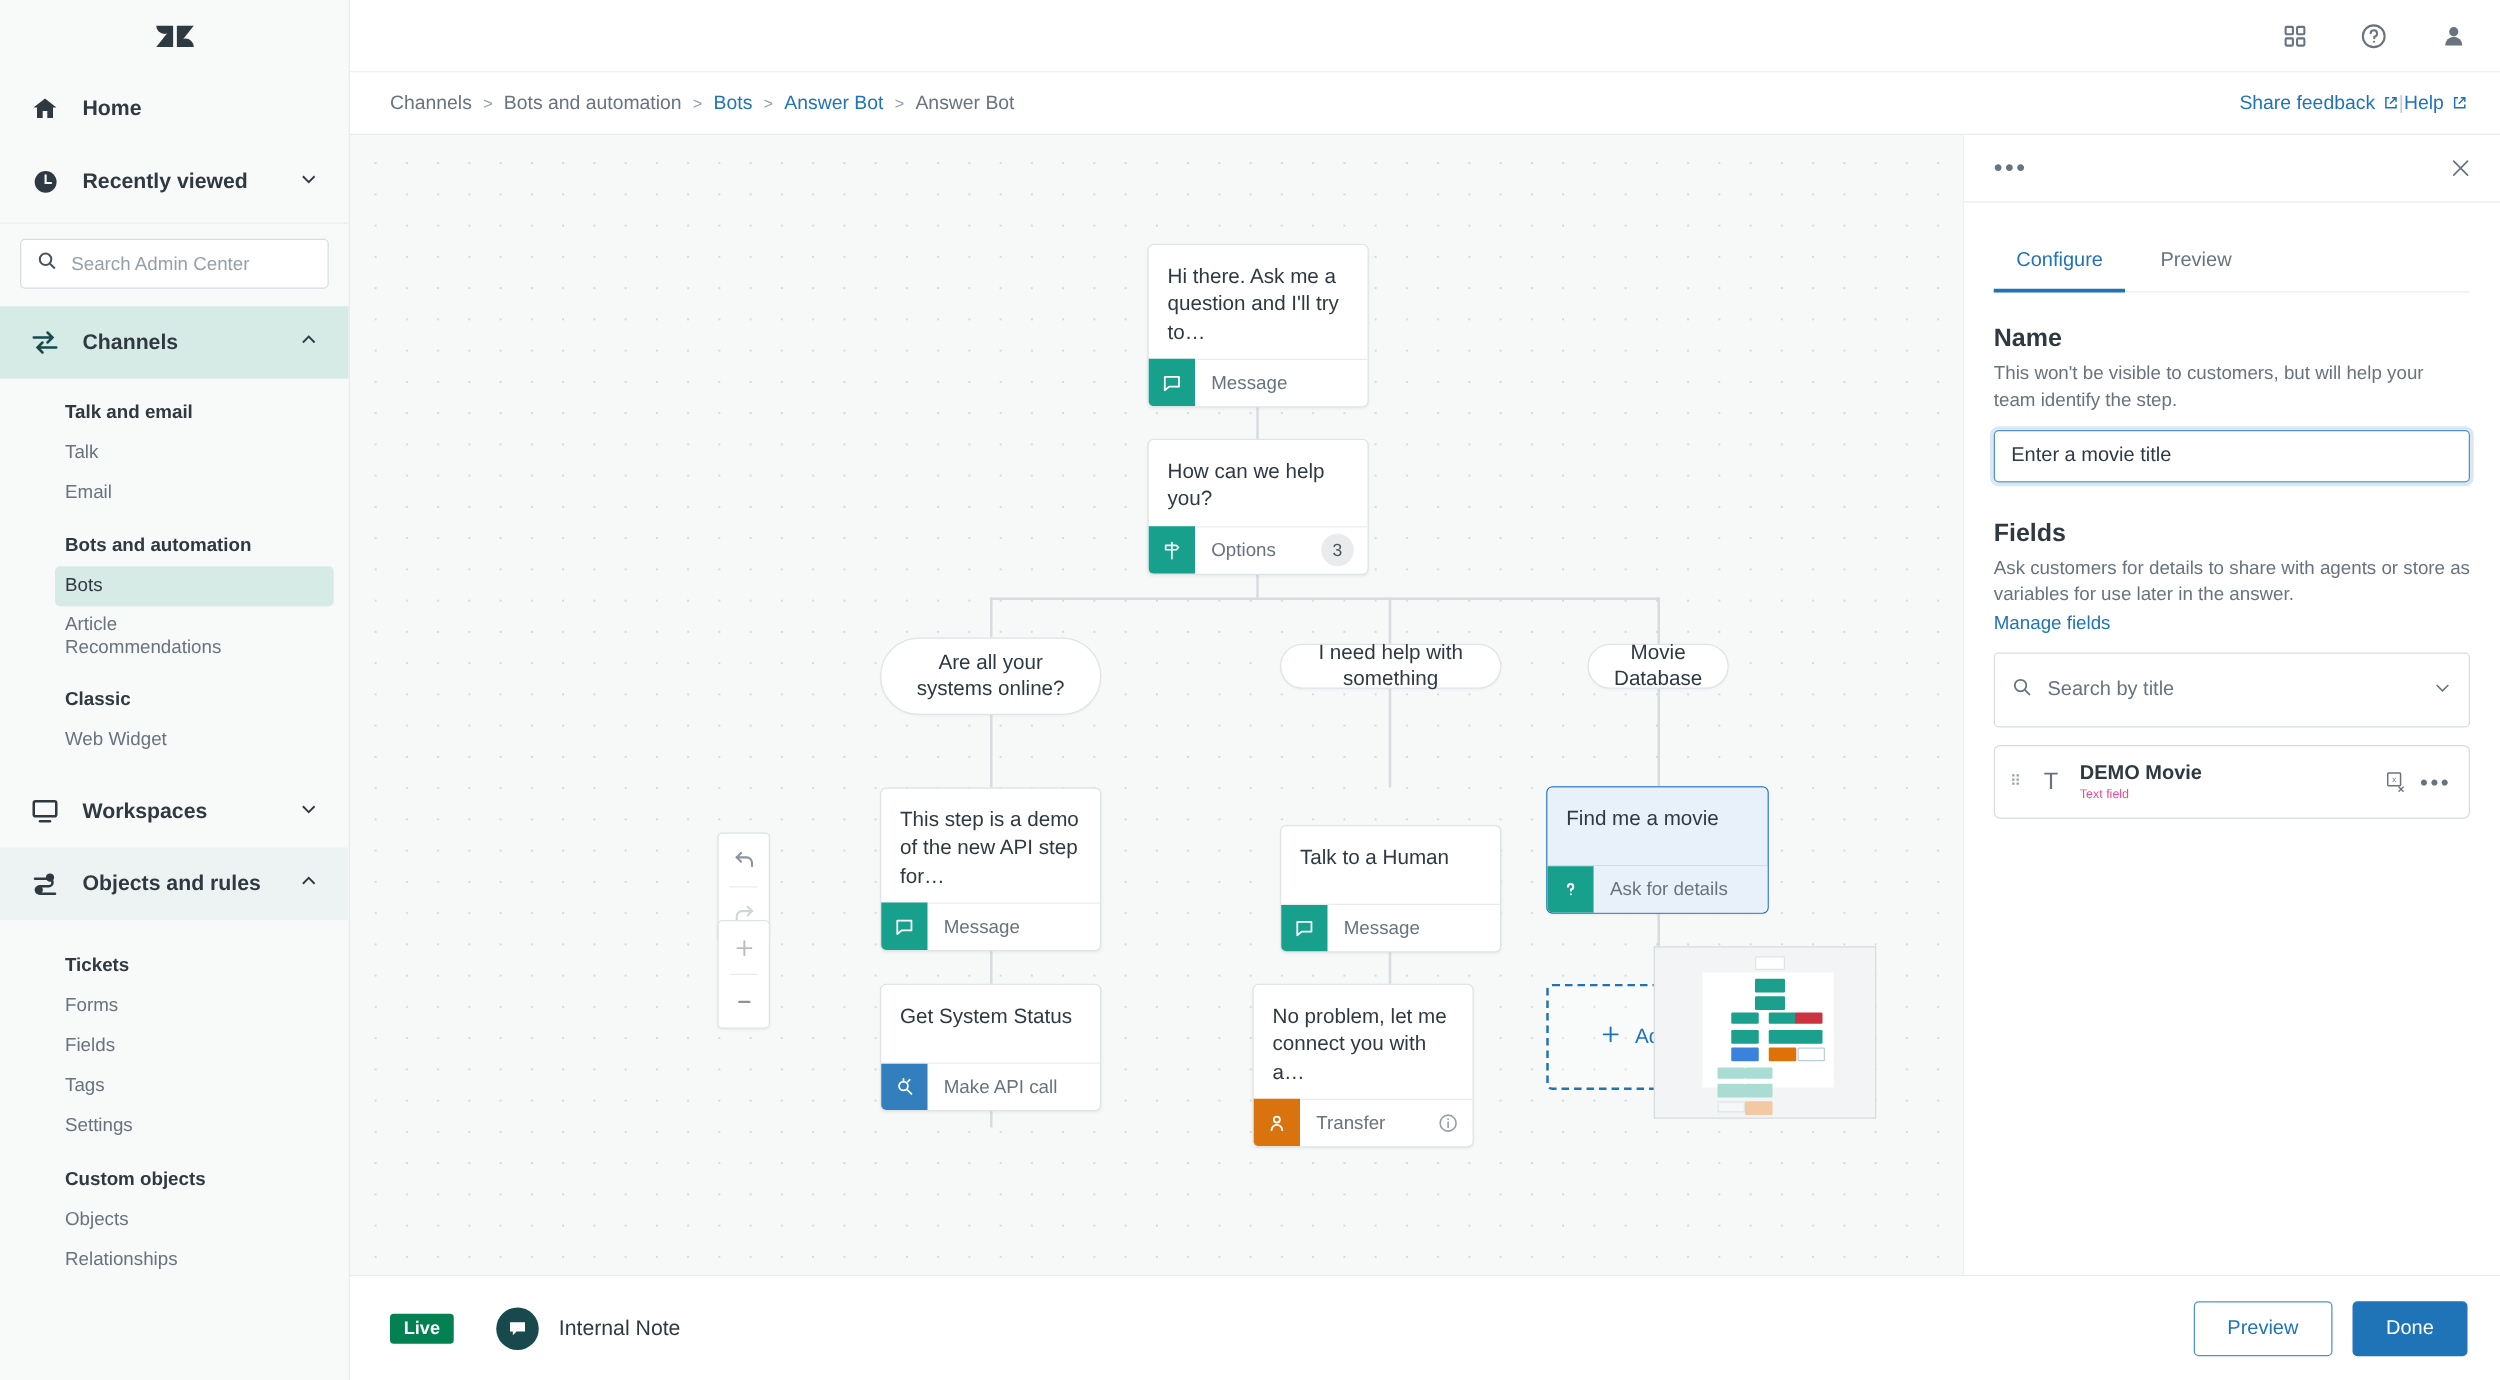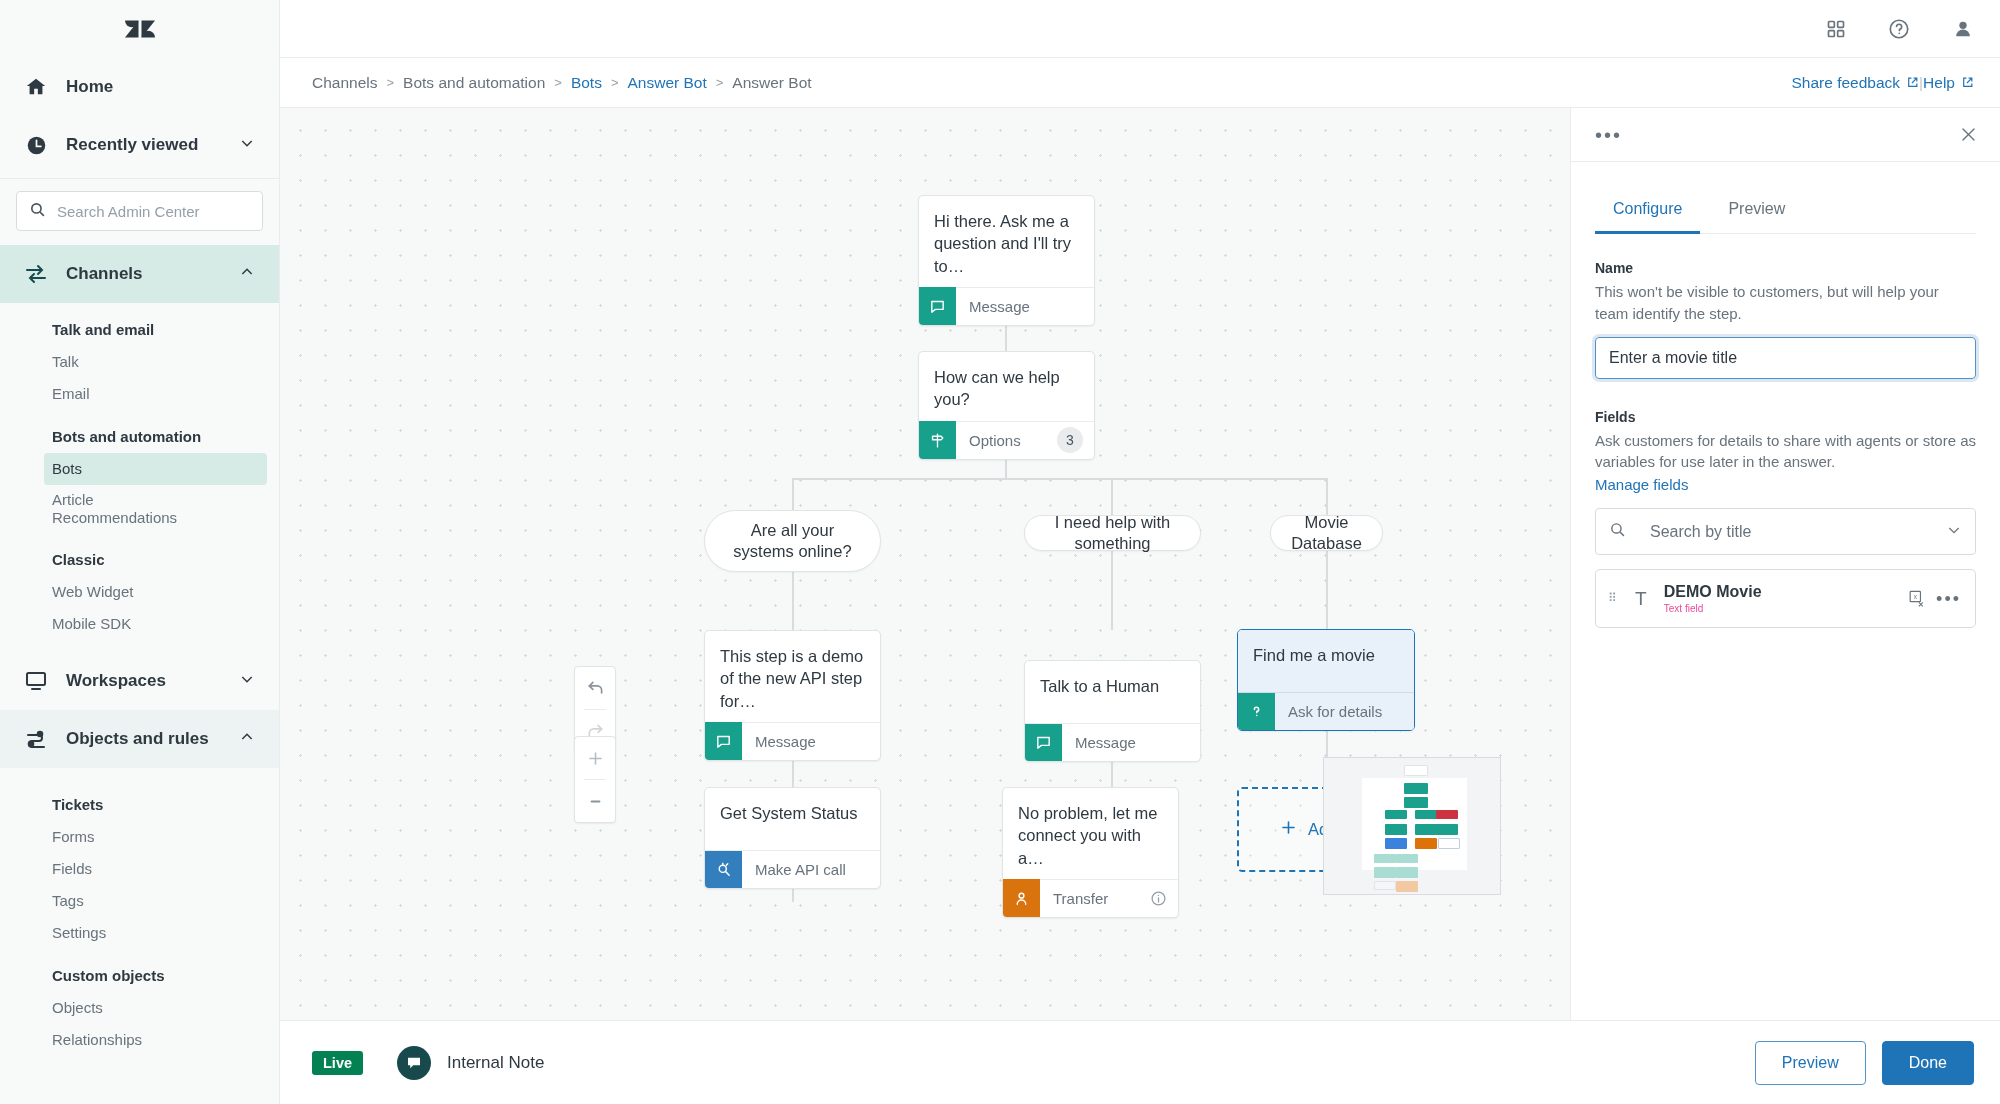--- a/index.html
+++ b/index.html
@@ -141,31 +141,31 @@
   }
   .dots { color: #68737d; font-size: 20px; letter-spacing: 2px; cursor: pointer; line-height: 1; }
   .xbtn { color: #68737d; cursor: pointer; display: flex; }
   .rp-body { flex: 1; padding: 28px 24px 0 24px; overflow: hidden; }
   .tabs { display: flex; gap: 10px; border-bottom: 1px solid #e9ebed; }
   .tab {
     padding: 10px 18px 13px 18px; font-size: 16px; color: #68737d;
     cursor: pointer; margin-bottom: -1px;
   }
   .tab.active { color: #1f73b7; border-bottom: 3px solid #1f73b7; font-weight: 400; }
-  .fld-label { font-size: 14px; font-weight: 700; color: #2f3941; margin-top: 26px; }
+  .fld-label { font-size: 20px; font-weight: 700; color: #2f3941; margin-top: 26px; }
   .fld-help { font-size: 15px; color: #68737d; line-height: 1.45; margin-top: 5px; }
   .lnk { color: #1f73b7; font-size: 15px; cursor: pointer; display: inline-block; margin-top: 3px; }
   .txtinput {
     margin-top: 12px; height: 42px; border: 1px solid #5293c7; border-radius: 4px;
     box-shadow: 0 0 0 3px rgba(31,115,183,.16);
     display: flex; align-items: center; padding: 0 13px; font-size: 16px; color: #2f3941;
   }
   .selbox {
-    margin-top: 14px; height: 47px; border: 1px solid #d8dcde; border-radius: 4px;
-    display: flex; align-items: center; padding: 0 13px; gap: 24px; cursor: pointer;
+    margin-top: 14px; height: 60px; border: 1px solid #d8dcde; border-radius: 4px;
+    display: flex; align-items: center; padding: 0 13px; gap: 12px; cursor: pointer;
   }
   .selbox .ph { flex: 1; font-size: 16px; color: #68737d; }
   .fieldrow {
     margin-top: 14px; border: 1px solid #d8dcde; border-radius: 5px;
     display: flex; align-items: center; padding: 13px 14px 13px 12px; gap: 10px;
   }
   .grip { color: #949fa7; letter-spacing: 1px; line-height: .8; font-size: 12px; cursor: grab; }
   .tglyph { color: #68737d; font-size: 19px; width: 26px; text-align: center; }
   .frname { font-size: 16px; font-weight: 700; color: #2f3941; }
   .frsub { font-size: 10px; color: #ec4899; margin-top: 2px; }
@@ -262,21 +262,20 @@
     <div class="grp-head">Talk and email</div>
     <div class="sub-item">Talk</div>
     <div class="sub-item">Email</div>
 
     <div class="grp-head">Bots and automation</div>
     <div class="sub-item sel">Bots</div>
     <div class="sub-item two" style="padding-right:60px">Article Recommendations</div>
 
     <div class="grp-head">Classic</div>
     <div class="sub-item">Web Widget</div>
-    <div class="sub-item">Mobile SDK</div>
 
     <div class="section-row" style="margin-top:12px">
       <span class="nav-ico">
         <svg width="24" height="24" viewBox="0 0 24 24" fill="none" stroke="#2f3941" stroke-width="2">
             <rect x="3" y="4" width="18" height="12" rx="1.5"></rect>
             <path d="M8 20h8" stroke-linecap="round"></path>
           </svg>
       </span>
       <span class="lbl">Workspaces</span>
       <span>

